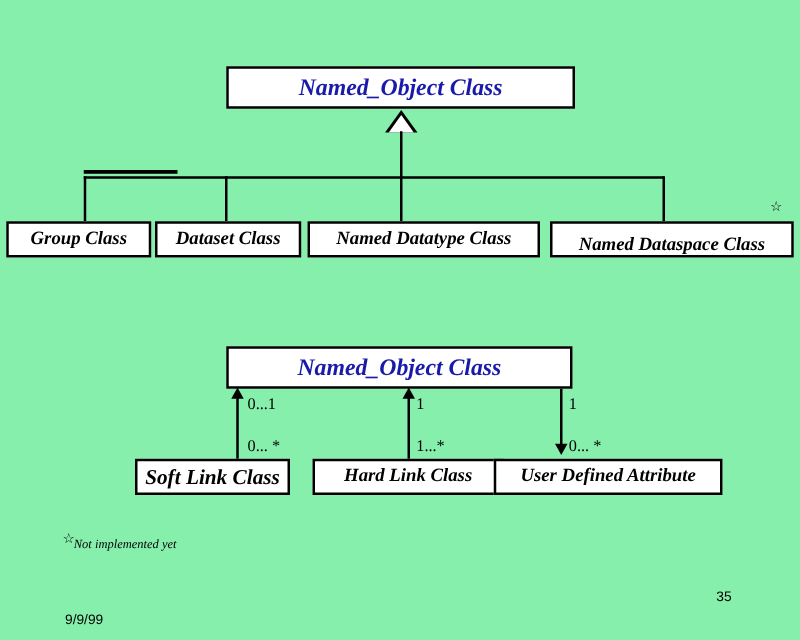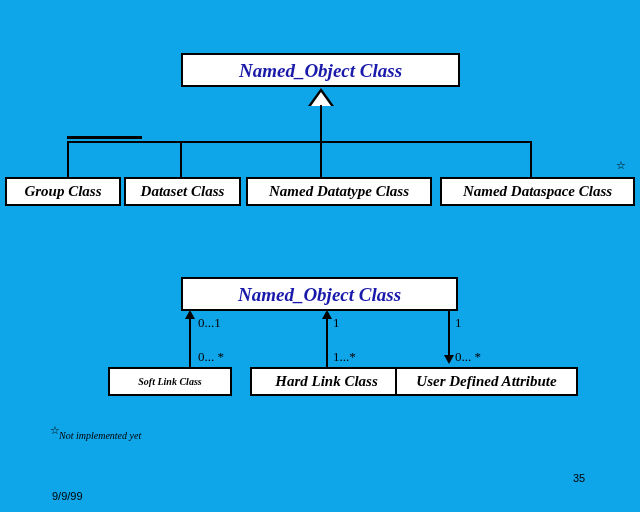--- a/index.html
+++ b/index.html
@@ -8,21 +8,21 @@
     padding: 0;
     background: #ffffff;
   }
   body {
     font-family: "Liberation Serif", serif;
   }
   #slide {
     position: relative;
     width: 640px;
     height: 512px;
-    background: #0ea5e9;
+    background: #86efac;
     overflow: hidden;
   }
 
   
   .cls-box {
     position: absolute;
     box-sizing: border-box;
     border: 2px solid #000000;
     background: #ffffff;
     display: flex;
@@ -176,37 +176,37 @@
   </div>
 
   <div class="cls-box" style="left:5px; top:177px; width:116px; height:29px;">
     <span class="cls-label" style="font-size:15px;">Group Class</span>
   </div>
 
   <div class="cls-box" style="left:246px; top:177px; width:186px; height:29px;">
     <span class="cls-label" style="font-size:15px;">Named Datatype Class</span>
   </div>
 
-  <div class="cls-box" style="left:440px; top:177px; width:195px; height:29px;">
+  <div class="cls-box" style="left:440px; top:177px; width:195px; height:29px;align-items:flex-end;">
     <span class="cls-label" style="font-size:15px;">Named Dataspace Class</span>
   </div>
 
   <div class="star" style="left:616px; top:160px;">☆</div>
 
   <div class="cls-box title-box" style="left:181px; top:277px; width:277px; height:34px;">
     <span class="cls-label">Named_Object Class</span>
   </div>
 
   <div class="vline" style="left:189px; top:315px; height:53px;"></div>
   <div class="arrow-up" style="left:185px; top:310px;"></div>
   <div class="mult" style="left:198px; top:316px;">0...1</div>
   <div class="mult" style="left:198px; top:350px;">0... *</div>
 
   <div class="cls-box" style="left:108px; top:367px; width:124px; height:29px;">
-    <span class="cls-label" style="font-size:10px;">Soft Link Class</span>
+    <span class="cls-label" style="font-size:17px;">Soft Link Class</span>
   </div>
 
   <div class="vline" style="left:326px; top:315px; height:53px;"></div>
   <div class="arrow-up" style="left:322px; top:310px;"></div>
   <div class="mult" style="left:333px; top:316px;">1</div>
   <div class="mult" style="left:333px; top:350px;">1...*</div>
 
   <div class="cls-box" style="left:250px; top:367px; width:153px; height:29px;">
     <span class="cls-label" style="font-size:15px;">Hard Link Class</span>
   </div>

